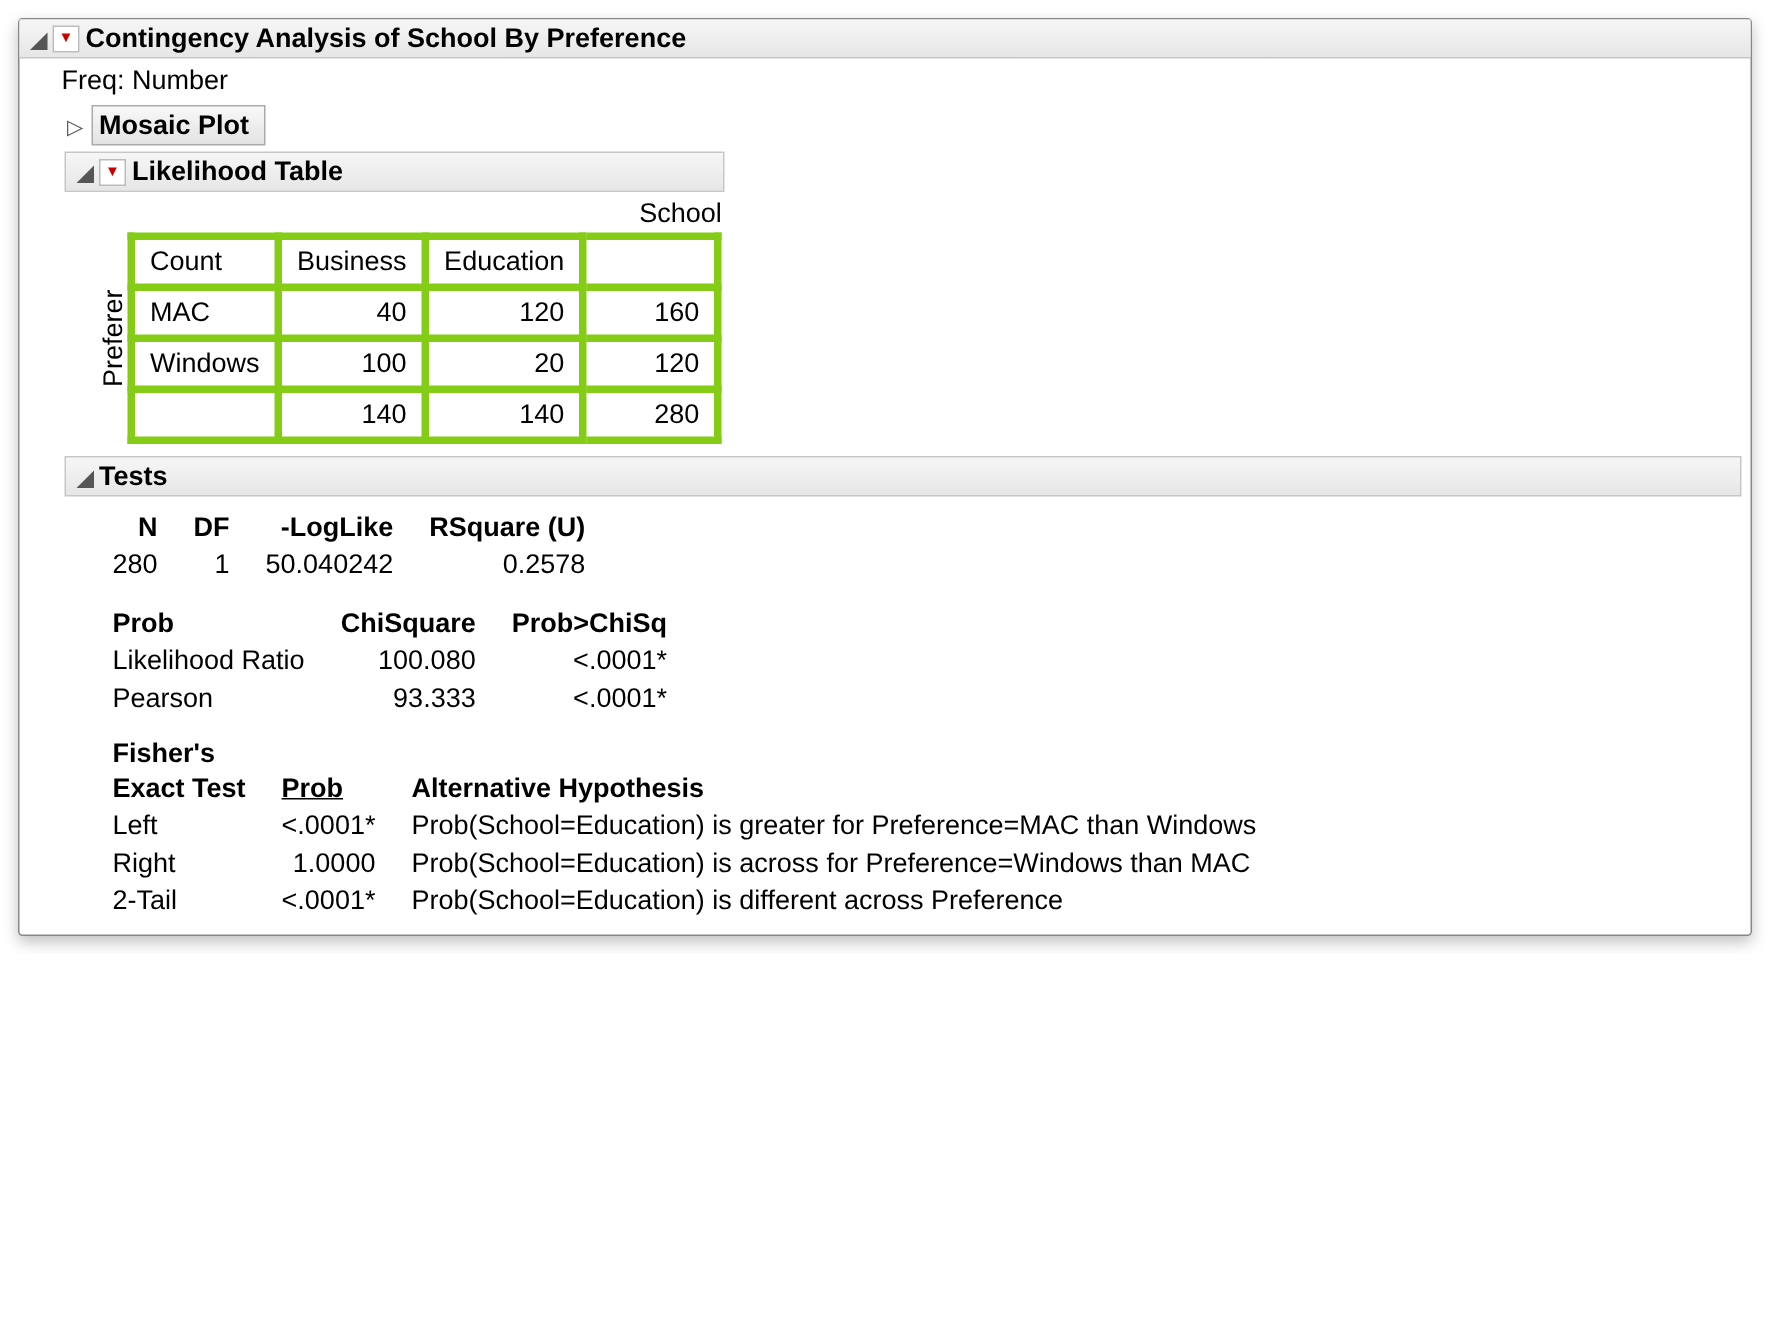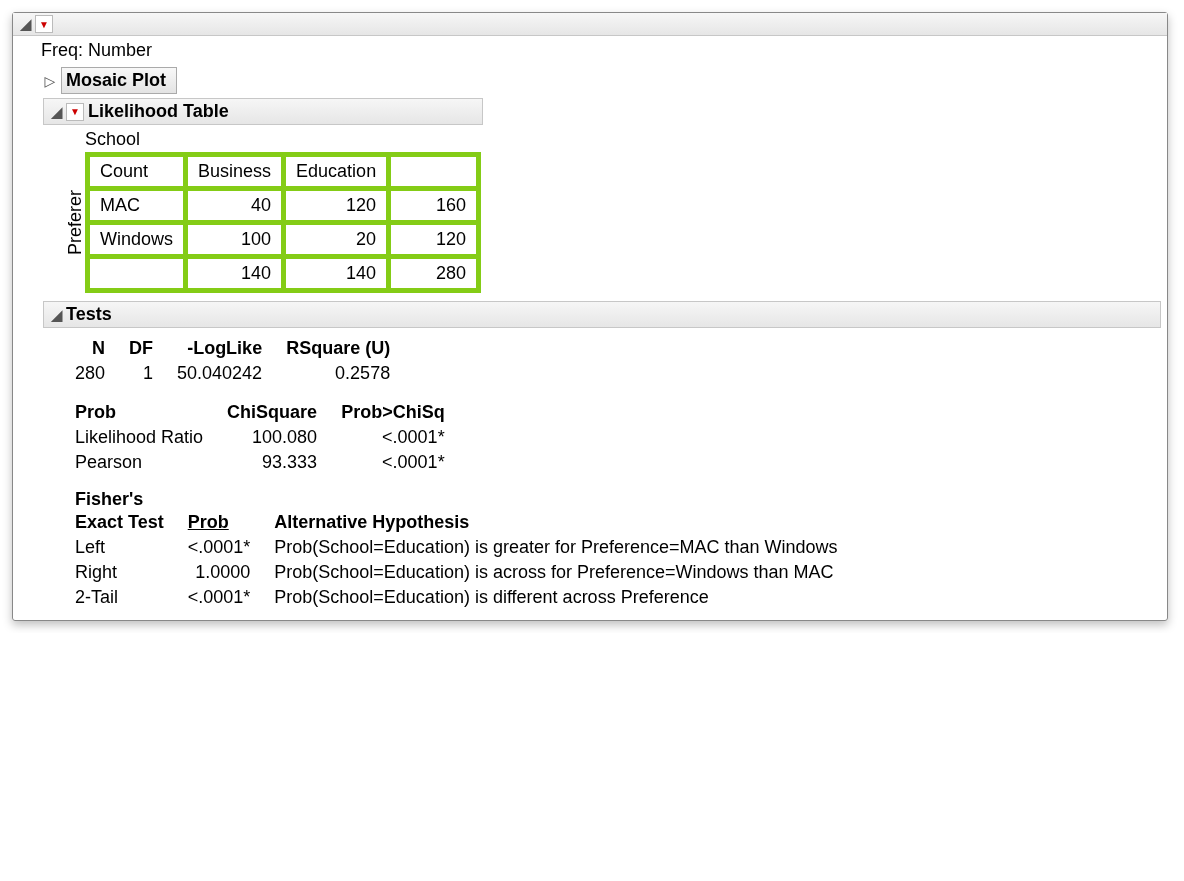--- a/index.html
+++ b/index.html
@@ -83,21 +83,21 @@
   .ct-wrap {
     display: grid;
     grid-template-columns: 22px auto;
     grid-template-rows: auto auto;
     align-items: center;
     width: fit-content;
   }
   .ct-collabel {
     grid-column: 2;
     grid-row: 1;
-    text-align: left;
+    text-align: right;
     padding-bottom: 2px;
   }
   .ct-rowlabel {
     grid-column: 1;
     grid-row: 2;
     writing-mode: vertical-rl;
     transform: rotate(180deg);
     text-align: center;
     font-size: 18px;
     padding-right: 2px;
@@ -144,20 +144,21 @@
   table.fisher td.right { text-align: right; }
 </style>
 </head>
 <body>
 
 <div class="report">
 
   <div class="section-header main">
     <span class="tri">◢</span>
     <span class="hotspot">▼</span>
+    <span class="section-header-title">Contingency Analysis of School By Preference</span>
   </div>
 
   <div class="freq-line">Freq: Number</div>
 
   <div class="mosaic-row">
     <span class="tri">▷</span>
     <span class="mosaic-btn">
       <span>Mosaic Plot</span>
     </span>
   </div>

